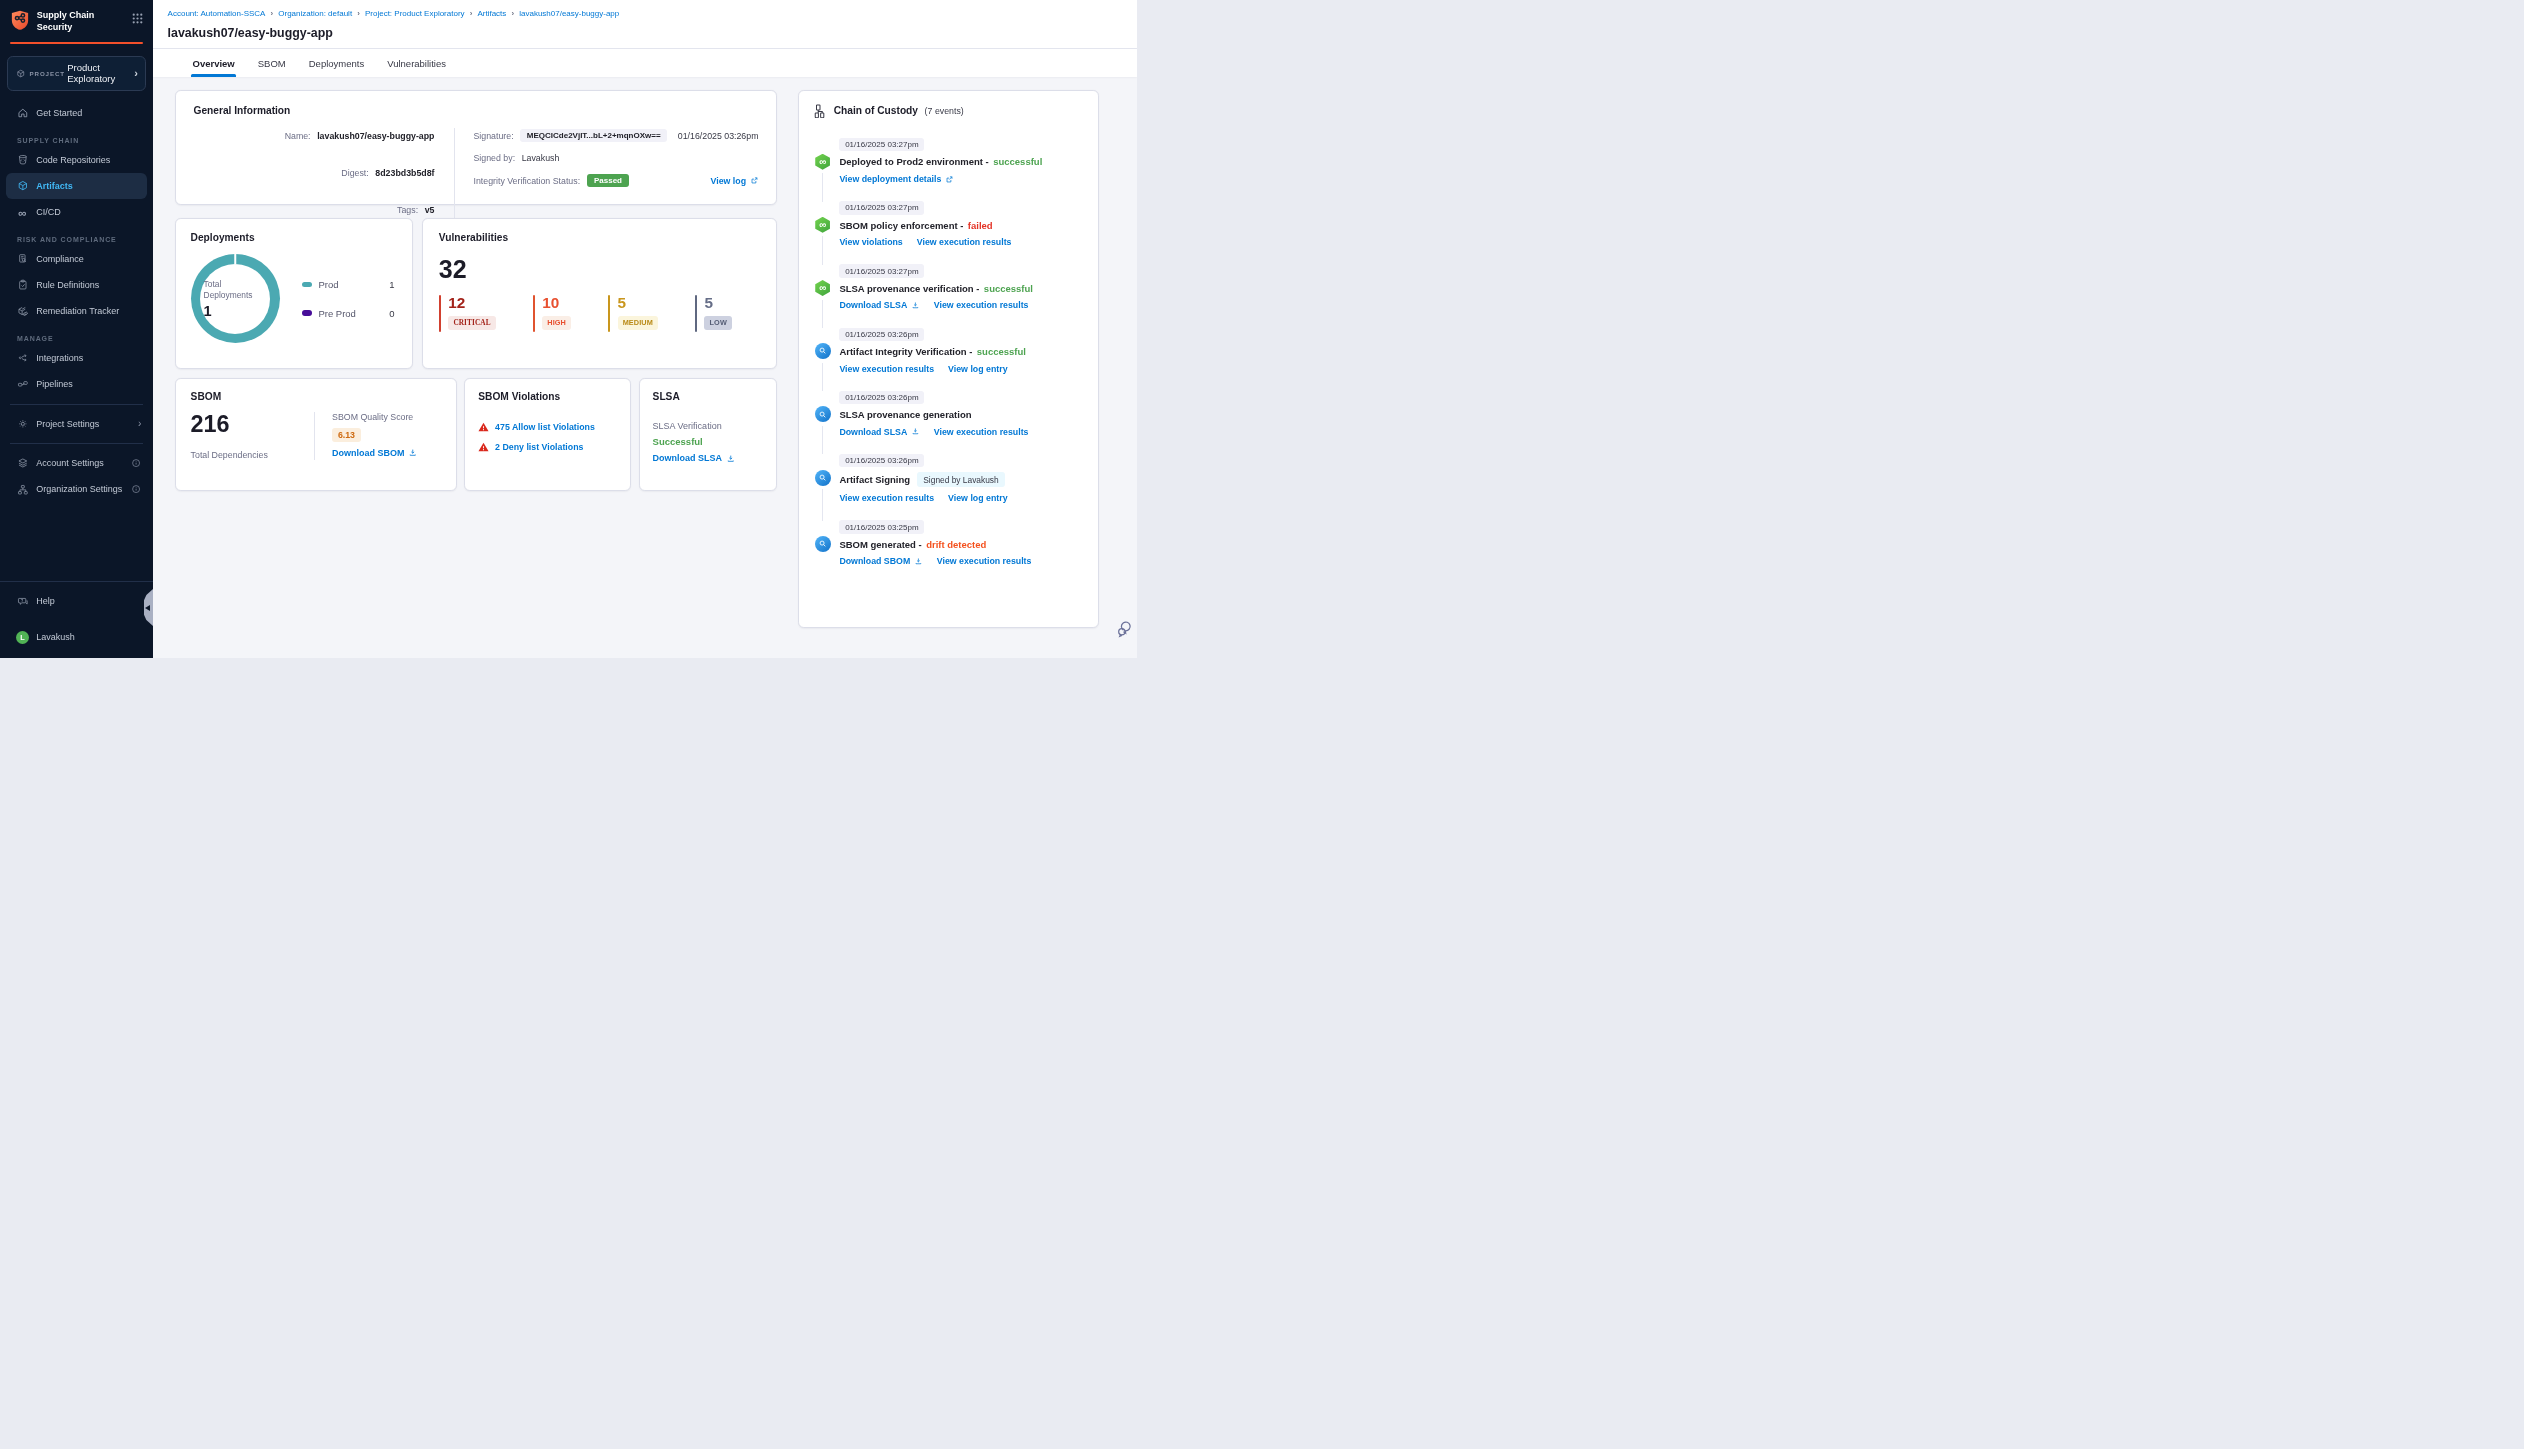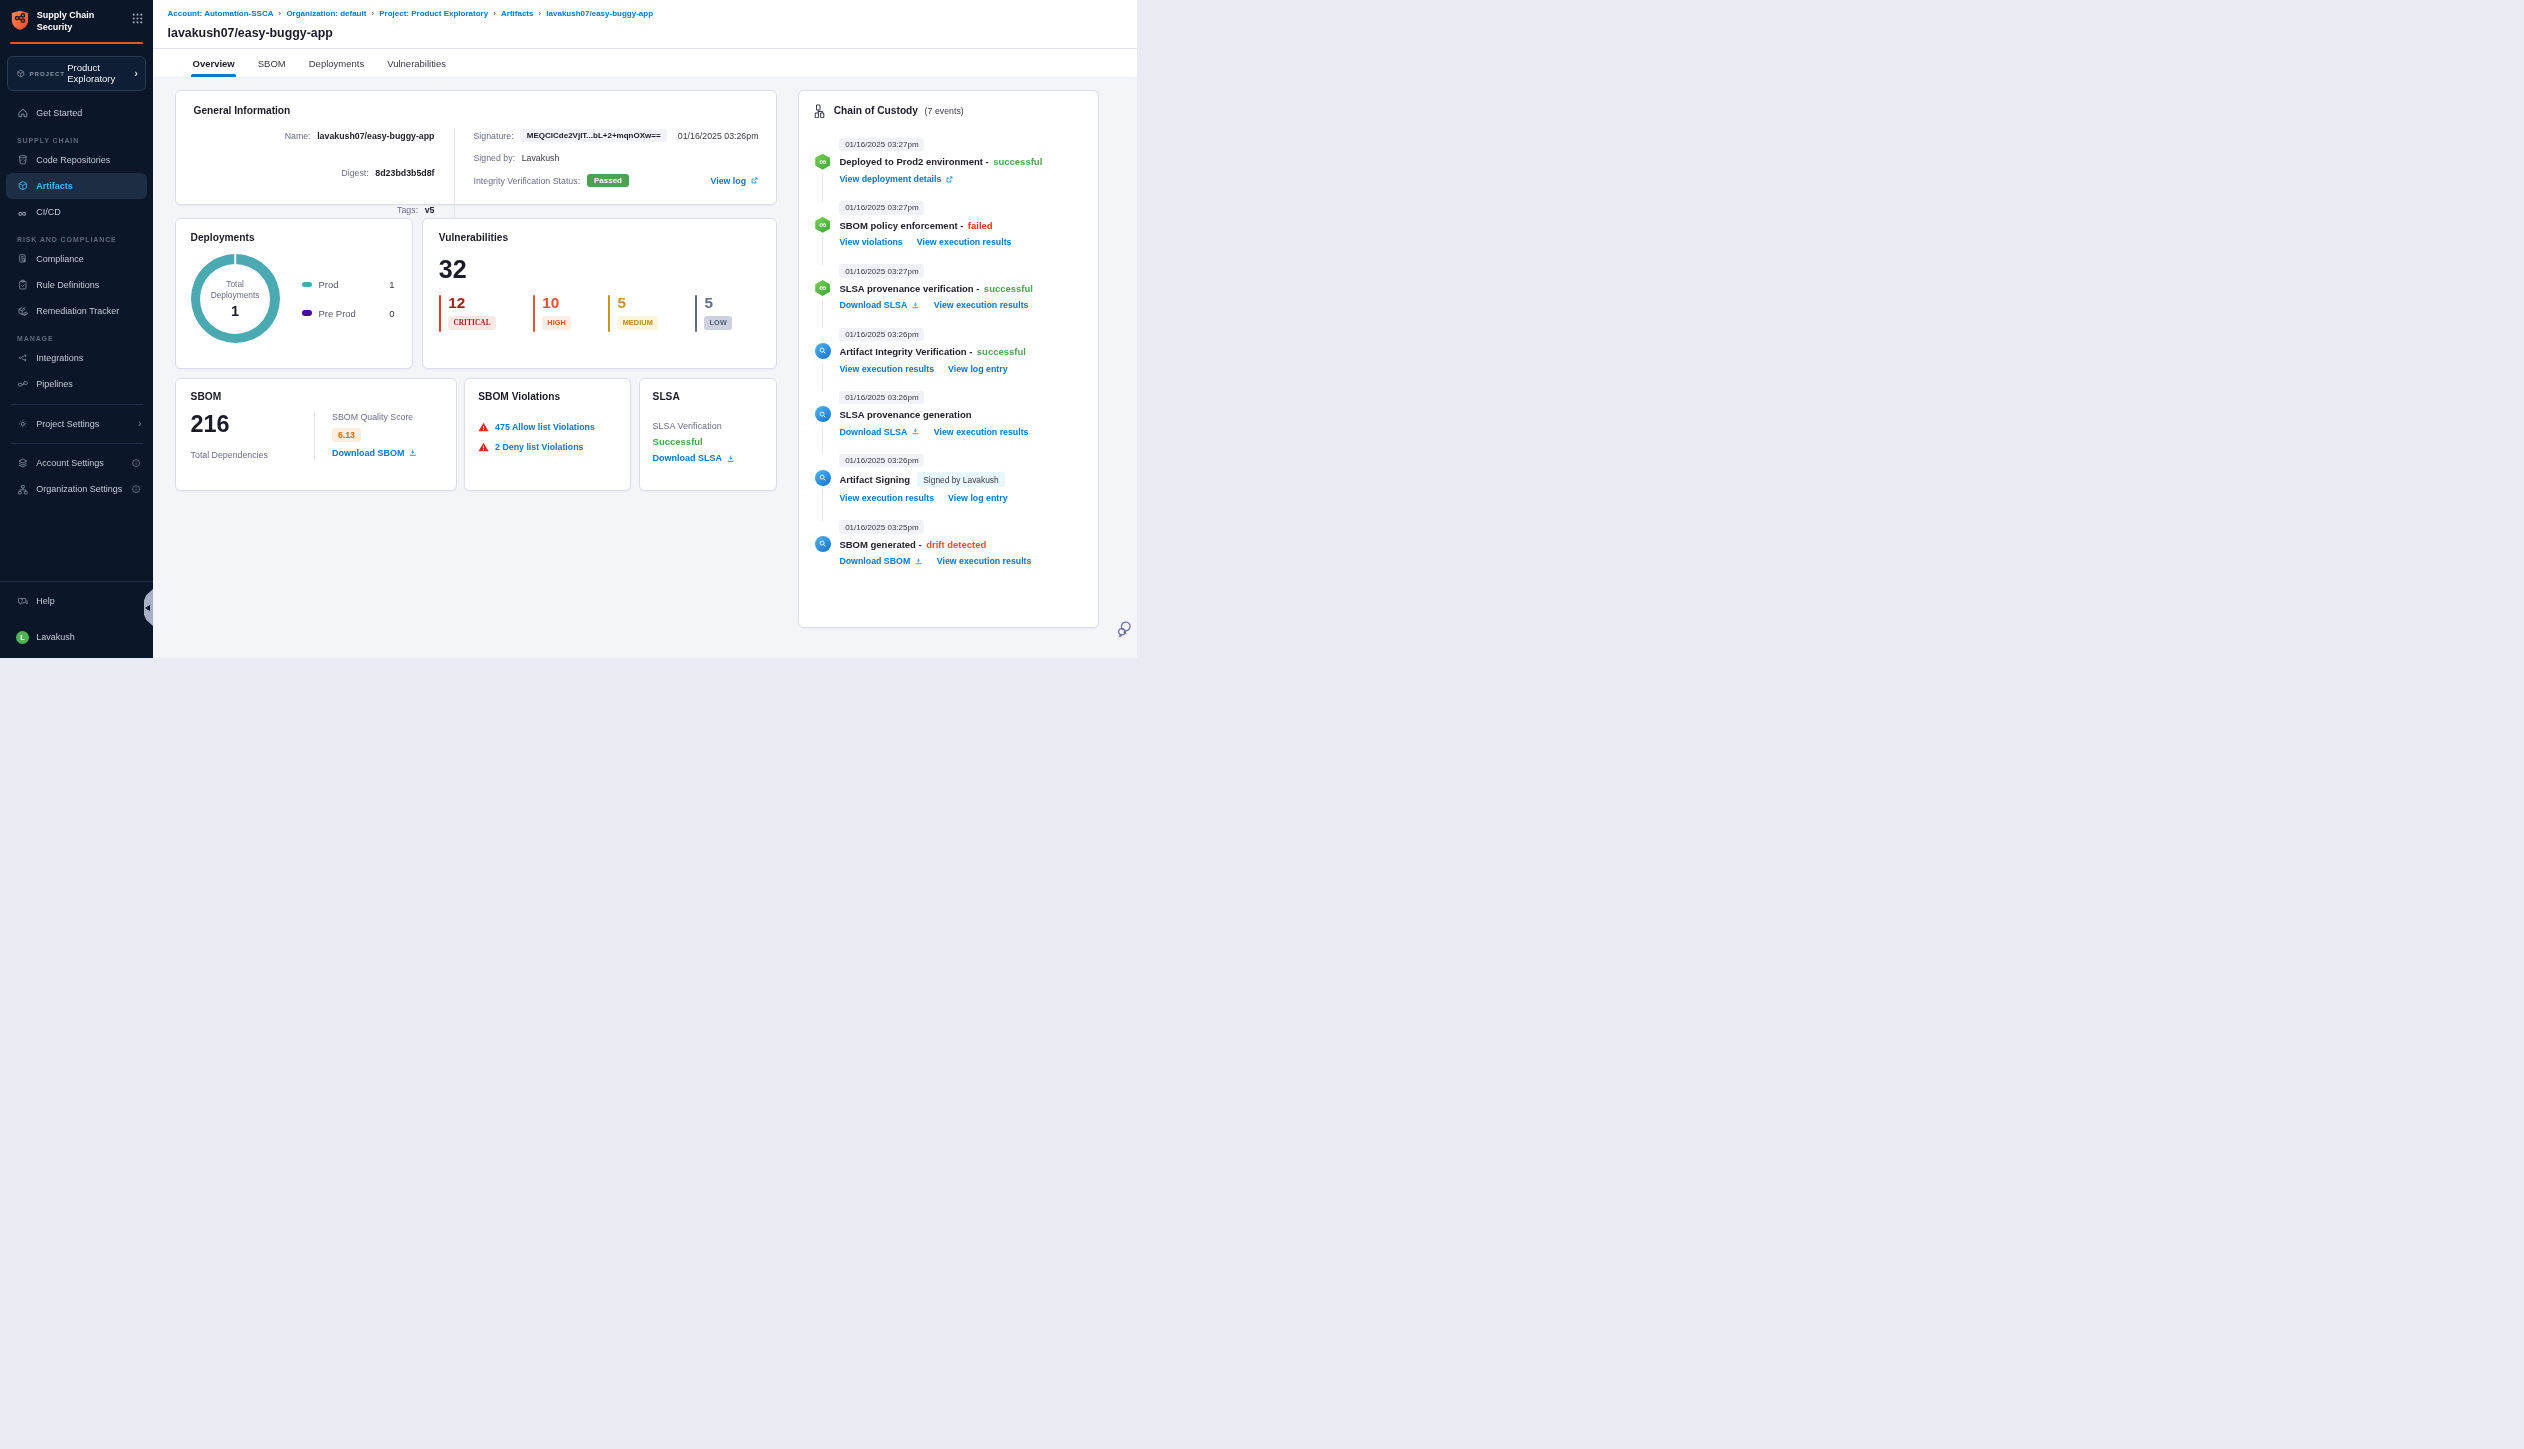--- a/index.html
+++ b/index.html
@@ -31,21 +31,21 @@
   .trail { margin-left:auto; color:#8a93a6; display:flex; align-items:center; font-size:10.2px; }
   .inf-glyph { font-size:11.7px; line-height:1; font-weight:700; }
   .side-footer { border-top:0.7px solid #212f49; padding:5.8px 0 7.3px; }
   .avatar { width:13px; height:13px; border-radius:50%; background:#51b355; color:#fff; font-size:7.3px; font-weight:700; display:flex; align-items:center; justify-content:center; }
   .collapse-handle { position:absolute; right:0; top:589px; width:9.5px; height:37px; background:#a9b0c3; border:none; padding:0; cursor:pointer; clip-path:polygon(100% 0,100% 100%,30% 84%,0 66%,0 34%,30% 16%); display:flex; align-items:center; justify-content:center; }
   .collapse-handle span { width:0; height:0; border-top:3.7px solid transparent; border-bottom:3.7px solid transparent; border-right:5.1px solid #0b1628; margin-right:1.5px; }
 
   
   .main { flex:1; display:flex; flex-direction:column; min-width:0; position:relative; }
   .topbar { background:#fff; padding:8.8px 14.6px 5.8px; border-bottom:0.7px solid #e4e6ef; }
-  .breadcrumb { font-size:8px; display:flex; gap:5.1px; align-items:center; flex-wrap:wrap;font-weight:bold; }
+  .breadcrumb { font-size:8px; display:flex; gap:5.1px; align-items:center; flex-wrap:wrap; }
   .crumb { color:#0278d5; text-decoration:none; cursor:pointer; }
   .crumb:not(:last-child)::after { content:"›"; color:#6f7486; margin-left:5.1px; font-weight:600; }
   .page-title { font-size:12.4px; font-weight:700; color:#1c1c28; margin:8px 0 2.2px; }
   .tabbar { background:#fff; display:flex; gap:20px; padding:0 0 0 38px; box-shadow:0 0.7px 2.2px rgba(40,41,61,.08); position:relative; z-index:2; }
   .tab { font-size:9.5px; color:#383946; padding:8.8px 1.5px 8px; cursor:pointer; position:relative; }
   .tab.active { font-weight:700; color:#1c1c28; }
   .tab.active::after { content:""; position:absolute; left:0; right:0; bottom:0; height:2.2px; background:#0278d5; border-radius:1.5px 1.5px 0 0; }
 
   .content { flex:1; display:flex; gap:20.5px; padding:13px 16px 14.6px 22px; overflow:hidden; }
   .col-left { width:602px; flex-shrink:0; }
@@ -66,21 +66,21 @@
   .link { display:inline-flex; align-items:center; gap:3.7px; color:#0278d5; font-weight:700; font-size:8.8px; cursor:pointer; text-decoration:none; }
   .gi-right .link { margin-left:auto; }
 
   
   .row2 { display:flex; gap:8.8px; margin-bottom:9.5px; }
   .dep-card { width:238px; height:151px; padding:13px 14.6px; }
   .dep-body { display:flex; align-items:center; margin-top:11.7px; gap:22px; }
   .donut { width:89px; height:89px; border-radius:50%; background:#4ba9b2; position:relative; display:flex; align-items:center; justify-content:center; flex-shrink:0; }
   .donut::before { content:""; position:absolute; inset:9.5px; background:#fff; border-radius:50%; }
   .donut::after { content:""; position:absolute; top:0; left:50%; width:1.5px; height:9.5px; background:#fff; transform:translateX(-50%); }
-  .donut-center { position:relative; text-align:center; width:63px; z-index:1; }
+  .donut-center { position:relative; width:63px; z-index:1; }
   .donut-label { font-size:8.4px; color:#6b6d85; line-height:1.4; display:block; }
   .donut-total { font-size:14.6px; font-weight:700; color:#1c1c28; display:block; margin-top:0.7px; }
   .legend { display:flex; flex-direction:column; gap:17.5px; flex:1; padding-right:2.9px; }
   .legend-row { display:flex; align-items:center; gap:6.6px; font-size:9.5px; color:#55566b; }
   .dot { width:10.2px; height:5.8px; border-radius:2.9px; flex-shrink:0; }
   .dot.teal { background:#4ba9b2; } .dot.purple { background:#470d99; }
   .legend-value { margin-left:auto; color:#383946; }
 
   .vul-card { flex:1; height:151px; padding:13px 16px; }
   .vul-total { font-size:25px; font-weight:700; color:#1c1c28; margin-top:14.6px; line-height:1; }

